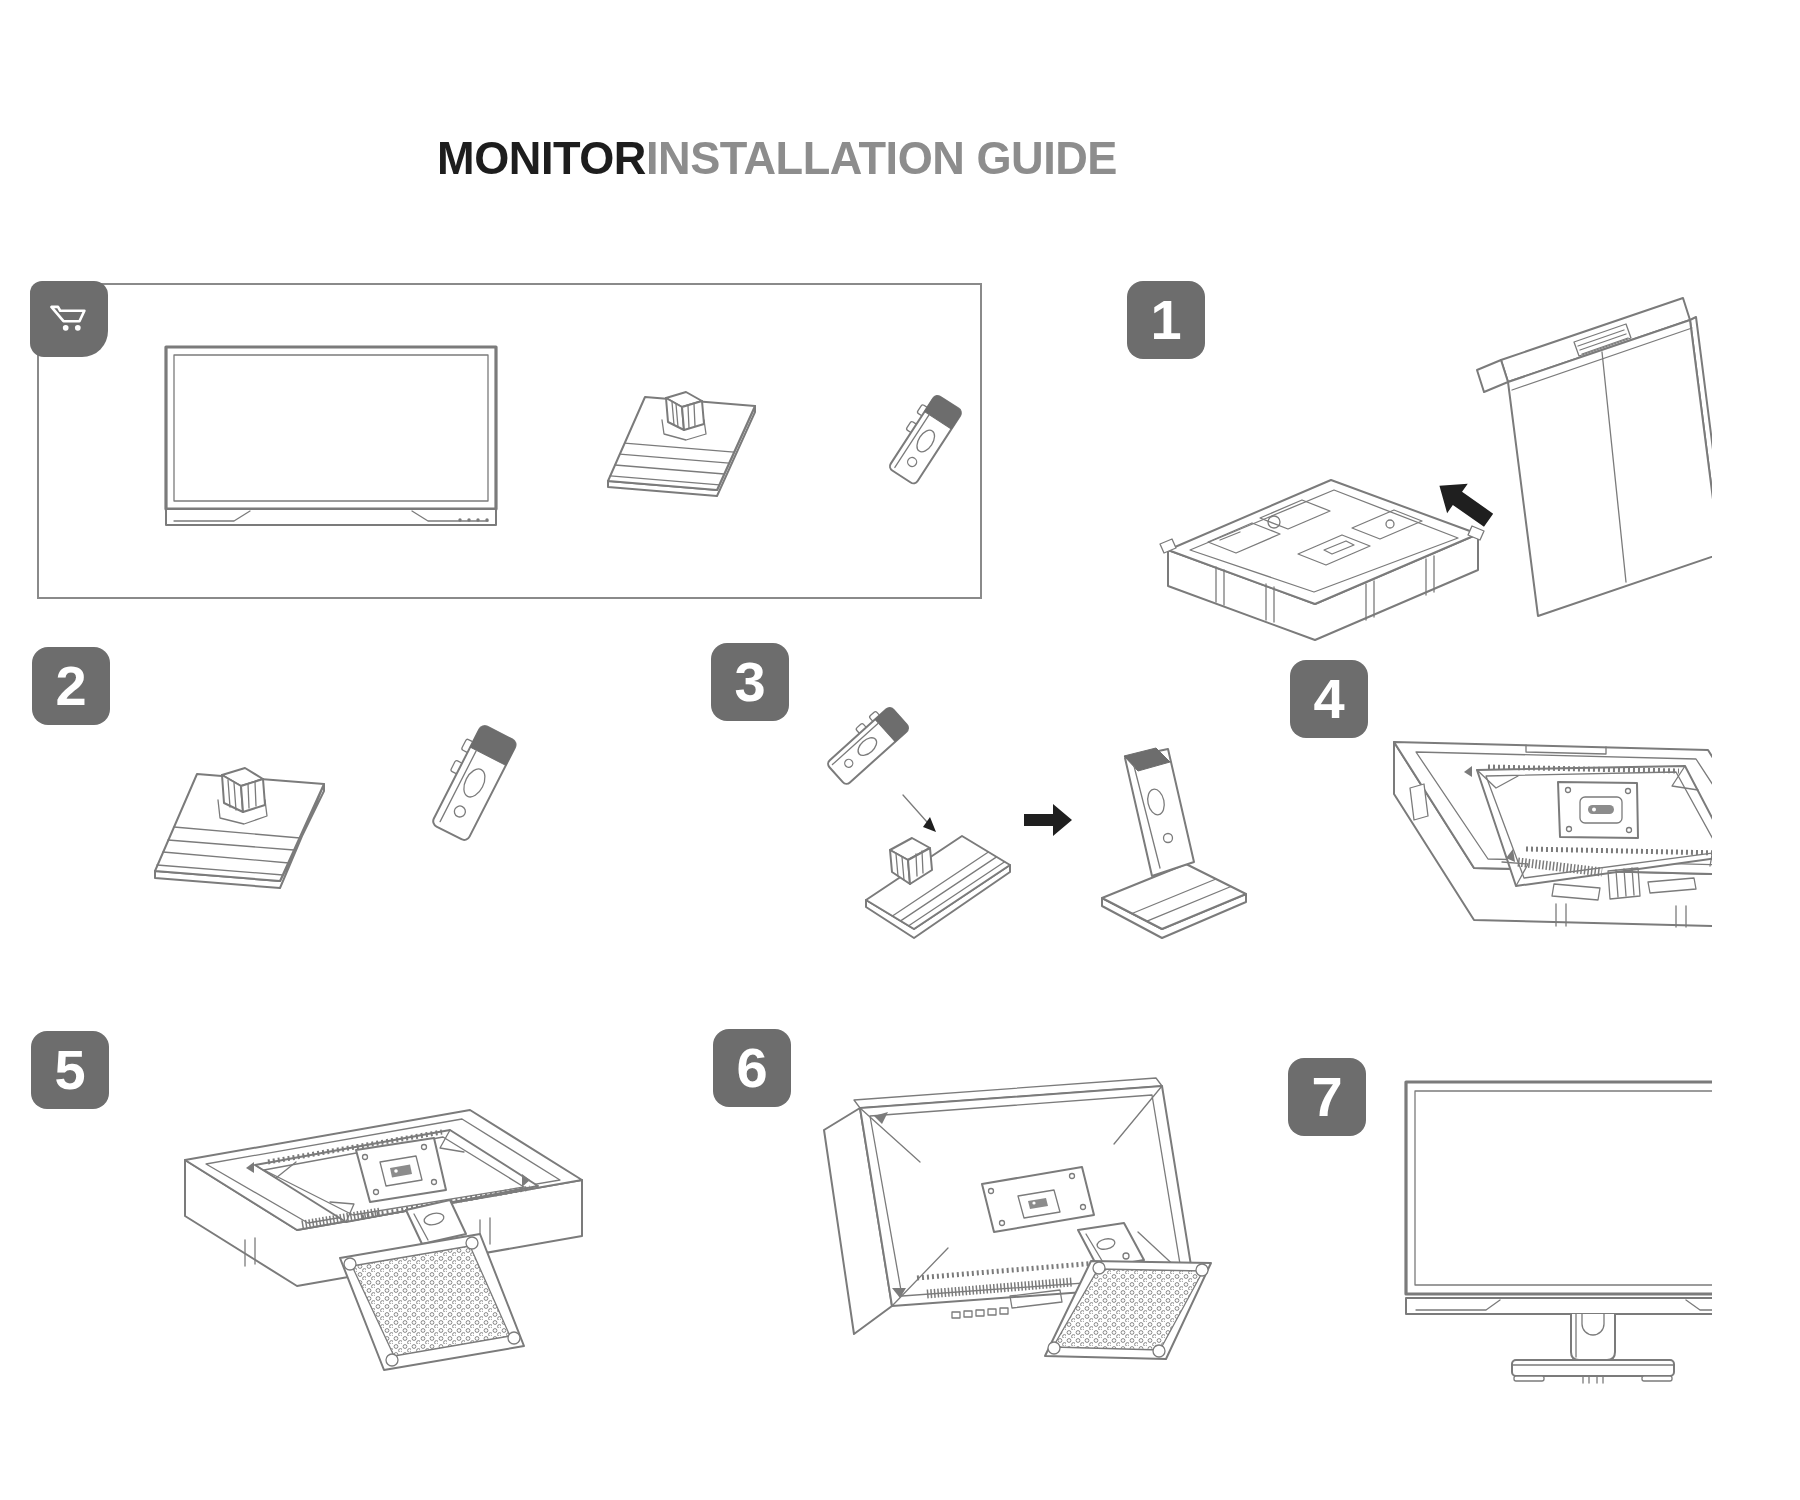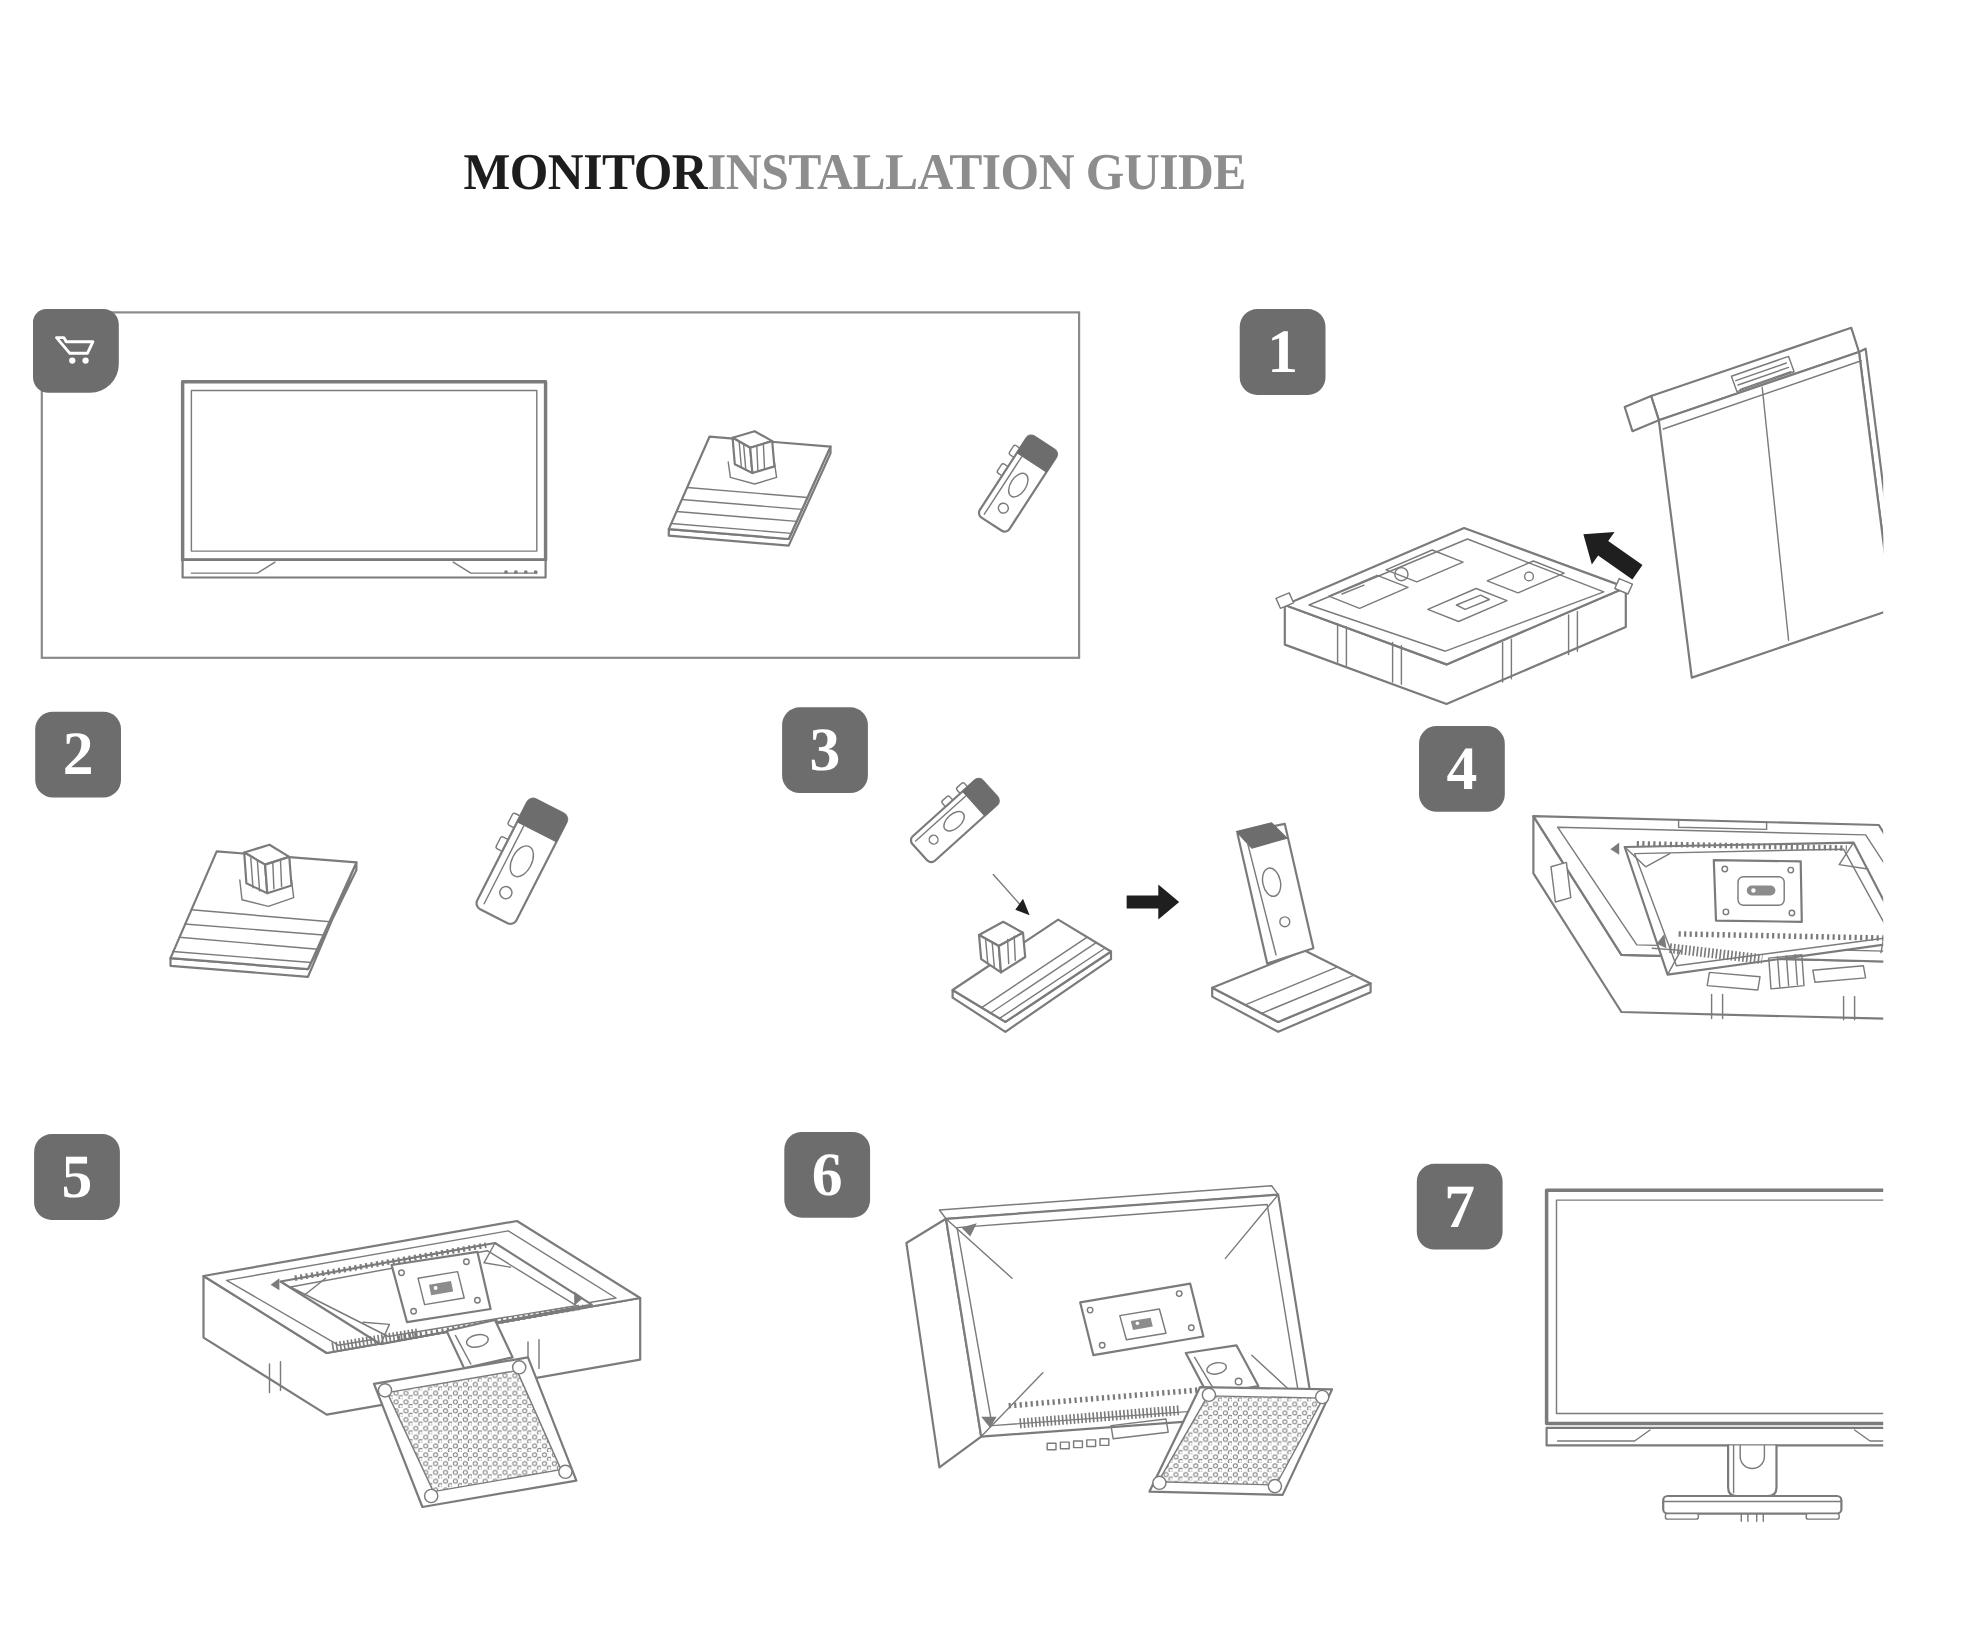--- a/index.html
+++ b/index.html
@@ -1,17 +1,17 @@
 <!DOCTYPE html>
 <html><head>
 <meta charset="utf-8">
 <style>
   html,body{margin:0;padding:0;background:#fff}
   .canvas{position:relative;width:1712px;height:1500px;background:#fff;overflow:hidden;
-          font-family:Liberation Serif, serif}
+          font-family:Liberation Sans, sans-serif}
   .title{position:absolute;left:777px;top:130px;transform:translateX(-50%);white-space:nowrap;
          font-size:47px;font-weight:700;letter-spacing:-.5px}
   .title .tt{display:inline-block;transform:scaleX(.96)}
   .title .primary{color:#1d1d1d}
   .title .secondary{color:#8d8d8d}
   .parts-box{position:absolute;left:37px;top:283px;width:945px;height:316px;
              border:2px solid #8a8a8a;box-sizing:border-box;background:#fff}
   .badge{position:absolute;width:78px;height:78px;background:#6d6d6d;border-radius:16px;
          color:#fff;display:flex;align-items:center;justify-content:center;
          font-size:56px;font-weight:700;line-height:1}

